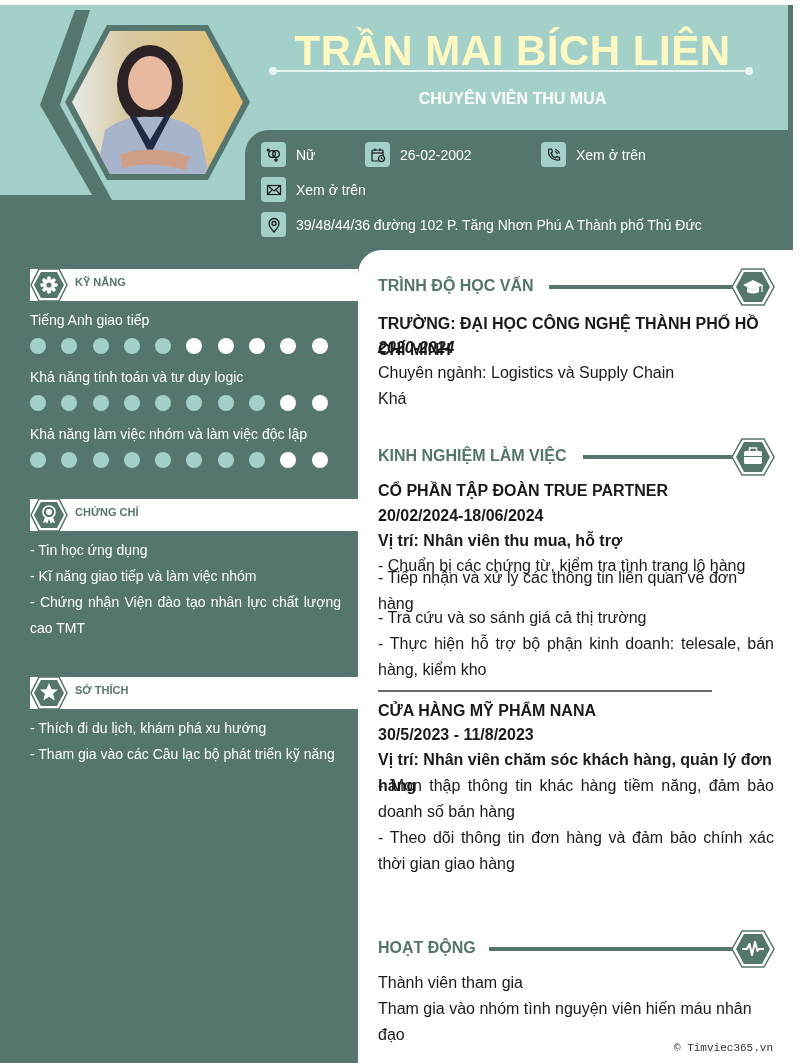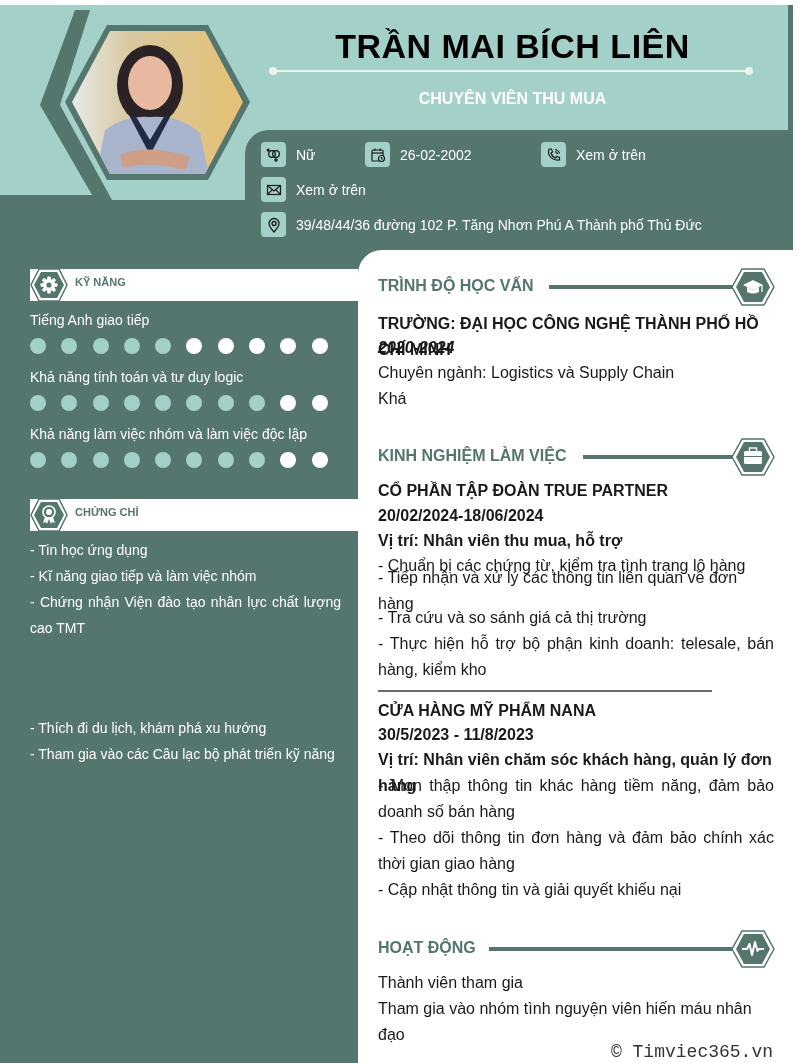--- a/index.html
+++ b/index.html
@@ -10,21 +10,21 @@
   .right-edge { position: absolute; left: 793px; top: 5px; width: 7px; height: 1058px; background: #ffffff; }
 
   
   .header-band { position: absolute; left: 0; top: 0; width: 788px; height: 190px; background: #a3d1c9; }
   .contact-panel { position: absolute; left: 245px; top: 125px; width: 560px; height: 130px; background: #55756f; border-top-left-radius: 24px; }
 
   
   .hex-deco { position: absolute; left: 20px; top: 5px; width: 230px; height: 190px; }
   .photo-hex { position: absolute; left: 65px; top: 20px; width: 185px; height: 155px; }
 
-  .name { position: absolute; left: 270px; top: 22px; width: 485px; text-align: center; color: #000000; font-size: 34px; font-weight: bold; letter-spacing: 0.5px; }
+  .name { position: absolute; left: 270px; top: 22px; width: 485px; text-align: center; color: #fef9c3; font-size: 42px; font-weight: bold; letter-spacing: 0.5px; }
   .name-rule { position: absolute; left: 271px; top: 65px; width: 480px; height: 2px; background: #e8f4f2; }
   .name-rule::before, .name-rule::after { content: ""; position: absolute; top: -3px; width: 8px; height: 8px; border-radius: 50%; background: #e8f4f2; }
   .name-rule::before { left: -2px; } .name-rule::after { right: -2px; }
   .job-title { position: absolute; left: 270px; top: 85px; width: 485px; text-align: center; color: #ffffff; font-size: 16px; font-weight: bold; }
 
   .contact-item { position: absolute; display: flex; align-items: center; color: #ffffff; font-size: 14px; }
   .cicon { width: 25px; height: 25px; border-radius: 4px; background: #a3d1c9; display: flex; align-items: center; justify-content: center; margin-right: 10px; }
   .cicon svg { width: 16px; height: 16px; }
 
   
@@ -39,21 +39,21 @@
 
   
   .right-col { position: absolute; left: 358px; top: 245px; width: 435px; height: 820px; background: #ffffff; border-top-left-radius: 24px; }
   .rsec-title { position: absolute; left: 20px; font-size: 16px; font-weight: bold; color: #55756f; white-space: nowrap; }
   .rsec-line { position: absolute; height: 4px; background: #55756f; }
   .rsec-hex { position: absolute; left: 373px; width: 44px; height: 38px; }
   .rtext { position: absolute; left: 20px; width: 396px; font-size: 16px; line-height: 26px; color: #1a1a1a; }
   .rtext.b { font-weight: bold; }
   .rtext.just { text-align: justify; }
   .divider { position: absolute; left: 20px; width: 334px; height: 2px; background: #6b6b6b; }
-  .watermark { position: absolute; right: 20px; top: 792px; font-family: "Liberation Mono", "DejaVu Sans Mono", monospace; font-size: 18px; color: #333; }
+  .watermark { position: absolute; right: 20px; top: 792px; font-family: "Liberation Mono", "DejaVu Sans Mono", monospace; font-size: 11px; color: #333; }
 </style>
 </head>
 <body>
 
 <div class="page">
   <div class="header-band"></div>
 
   <svg class="hex-deco" viewBox="0 0 230 190">
     <polygon points="55,0 230,0 230,190 75,190 20,95" fill="#55756f"></polygon>
     <polygon points="70,0 230,0 230,190 92,190 40,95" fill="#a3d1c9"></polygon>
@@ -207,20 +207,28 @@
       <circle cx="19" cy="14" r="6" fill="none" stroke="#ffffff" stroke-width="1.6"></circle>
       <circle cx="19" cy="14" r="3" fill="#ffffff"></circle>
       <polyline points="15,19 13,25 16,24 17,26 19,21 21,26 22,24 25,25 23,19" fill="#ffffff"></polyline>
     </svg>
     <span class="lsec-title">CHỨNG CHỈ</span>
   </div>
   <div class="ltext" style="top:532px;">- Tin học ứng dụng</div>
   <div class="ltext" style="top:558px;">- Kĩ năng giao tiếp và làm việc nhóm</div>
   <div class="ltext just" style="top:584px;">- Chứng nhận Viện đào tạo nhân lực chất lượng cao TMT</div>
 
+  <div class="lsec-head" style="top:672px;">
+    <svg class="lsec-hex" viewBox="0 0 38 34">
+      <polygon points="9,1 29,1 37,17 29,33 9,33 1,17" fill="#ffffff" stroke="#55756f" stroke-width="1.5"></polygon>
+      <polygon points="11,4 27,4 34,17 27,30 11,30 4,17" fill="#55756f"></polygon>
+      <polygon points="19,7 21.6,13.3 28,13.6 23,17.8 24.8,24.5 19,20.7 13.2,24.5 15,17.8 10,13.6 16.4,13.3" fill="#ffffff"></polygon>
+    </svg>
+    <span class="lsec-title">SỞ THÍCH</span>
+  </div>
   <div class="ltext" style="top:710px;">- Thích đi du lịch, khám phá xu hướng</div>
   <div class="ltext" style="top:736px;">- Tham gia vào các Câu lạc bộ phát triển kỹ năng</div>
 
   <div class="right-col">
 
     <div class="rsec-title" style="top:27px;">TRÌNH ĐỘ HỌC VẤN</div>
     <div class="rsec-line" style="left:191px; top:35px; width:190px;"></div>
     <svg class="rsec-hex" style="top:18px;" viewBox="0 0 44 38">
       <polygon points="11,1 33,1 43,19 33,37 11,37 1,19" fill="#ffffff" stroke="#55756f" stroke-width="1.5"></polygon>
       <polygon points="13,4 31,4 39,19 31,34 13,34 5,19" fill="#55756f"></polygon>
@@ -251,21 +259,20 @@
     <div class="rtext" style="top:355px;">- Tra cứu và so sánh giá cả thị trường</div>
     <div class="rtext just" style="top:381px;">- Thực hiện hỗ trợ bộ phận kinh doanh: telesale, bán hàng, kiểm kho</div>
 
     <div class="divider" style="top:440px;"></div>
 
     <div class="rtext b" style="top:448px;">CỬA HÀNG MỸ PHẨM NANA</div>
     <div class="rtext b" style="top:472px;">30/5/2023 - 11/8/2023</div>
     <div class="rtext b" style="top:497px;">Vị trí: Nhân viên chăm sóc khách hàng, quản lý đơn hàng</div>
     <div class="rtext just" style="top:523px;">- Mon thập thông tin khác hàng tiềm năng, đảm bảo doanh số bán hàng</div>
     <div class="rtext just" style="top:575px;">- Theo dõi thông tin đơn hàng và đảm bảo chính xác thời gian giao hàng</div>
-    <div class="rtext" style="top:627px;">- Cập nhật thông tin và giải quyết khiếu nại</div>
 
     <div class="rsec-title" style="top:689px;">HOẠT ĐỘNG</div>
     <div class="rsec-line" style="left:131px; top:697px; width:250px;"></div>
     <svg class="rsec-hex" style="top:680px;" viewBox="0 0 44 38">
       <polygon points="11,1 33,1 43,19 33,37 11,37 1,19" fill="#ffffff" stroke="#55756f" stroke-width="1.5"></polygon>
       <polygon points="13,4 31,4 39,19 31,34 13,34 5,19" fill="#55756f"></polygon>
       <polyline points="11,19 16,19 18.5,14 21,25 24,12 26.5,21 28,19 33,19" fill="none" stroke="#ffffff" stroke-width="2" stroke-linejoin="round"></polyline>
     </svg>
     <div class="rtext" style="top:720px;">Thành viên tham gia</div>
     <div class="rtext" style="top:746px;">Tham gia vào nhóm tình nguyện viên hiến máu nhân đạo</div>

